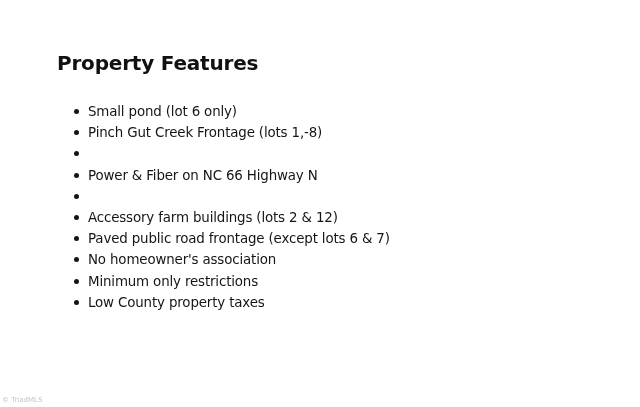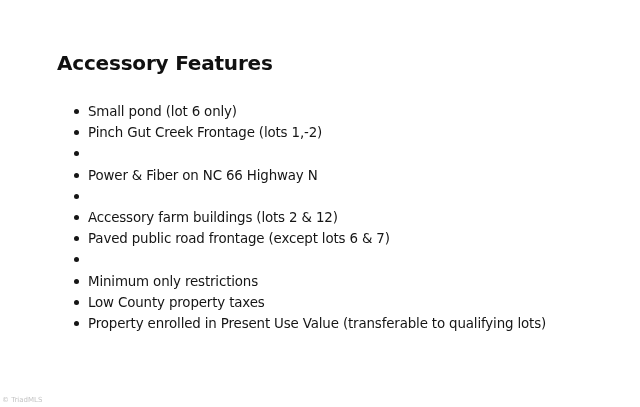--- a/index.html
+++ b/index.html
@@ -72,30 +72,29 @@
       line-height: 9px;
       color: #c4c4c4;
       white-space: nowrap;
       text-align: center;
     }
   </style>
 </head>
 <body>
 
 <div class="page">
-  <h1 class="title">Accessory Features</h1>
+  <h1 class="title">Property Features</h1>
 
   <ul class="features">
     <li><span class="bullet"></span><span>Small pond (lot 6 only)</span></li>
-    <li><span class="bullet"></span><span>Pinch Gut Creek Frontage (lots 1,-2)</span></li>
+    <li><span class="bullet"></span><span>Pinch Gut Creek Frontage (lots 1,-8)</span></li>
     <li><span class="bullet"></span></li>
     <li><span class="bullet"></span><span>Power &amp; Fiber on NC 66 Highway N</span></li>
     <li><span class="bullet"></span></li>
     <li><span class="bullet"></span><span>Accessory farm buildings (lots 2 &amp; 12)</span></li>
     <li><span class="bullet"></span><span>Paved public road frontage (except lots 6 &amp; 7)</span></li>
-    <li><span class="bullet"></span></li>
+    <li><span class="bullet"></span><span>No homeowner's association</span></li>
     <li><span class="bullet"></span><span>Minimum only restrictions</span></li>
     <li><span class="bullet"></span><span>Low County property taxes</span></li>
-    <li><span class="bullet"></span><span>Property enrolled in Present Use Value (transferable to qualifying lots)</span></li>
   </ul>
 
   <div class="watermark">© TriadMLS</div>
 </div>
 
 </body></html>

